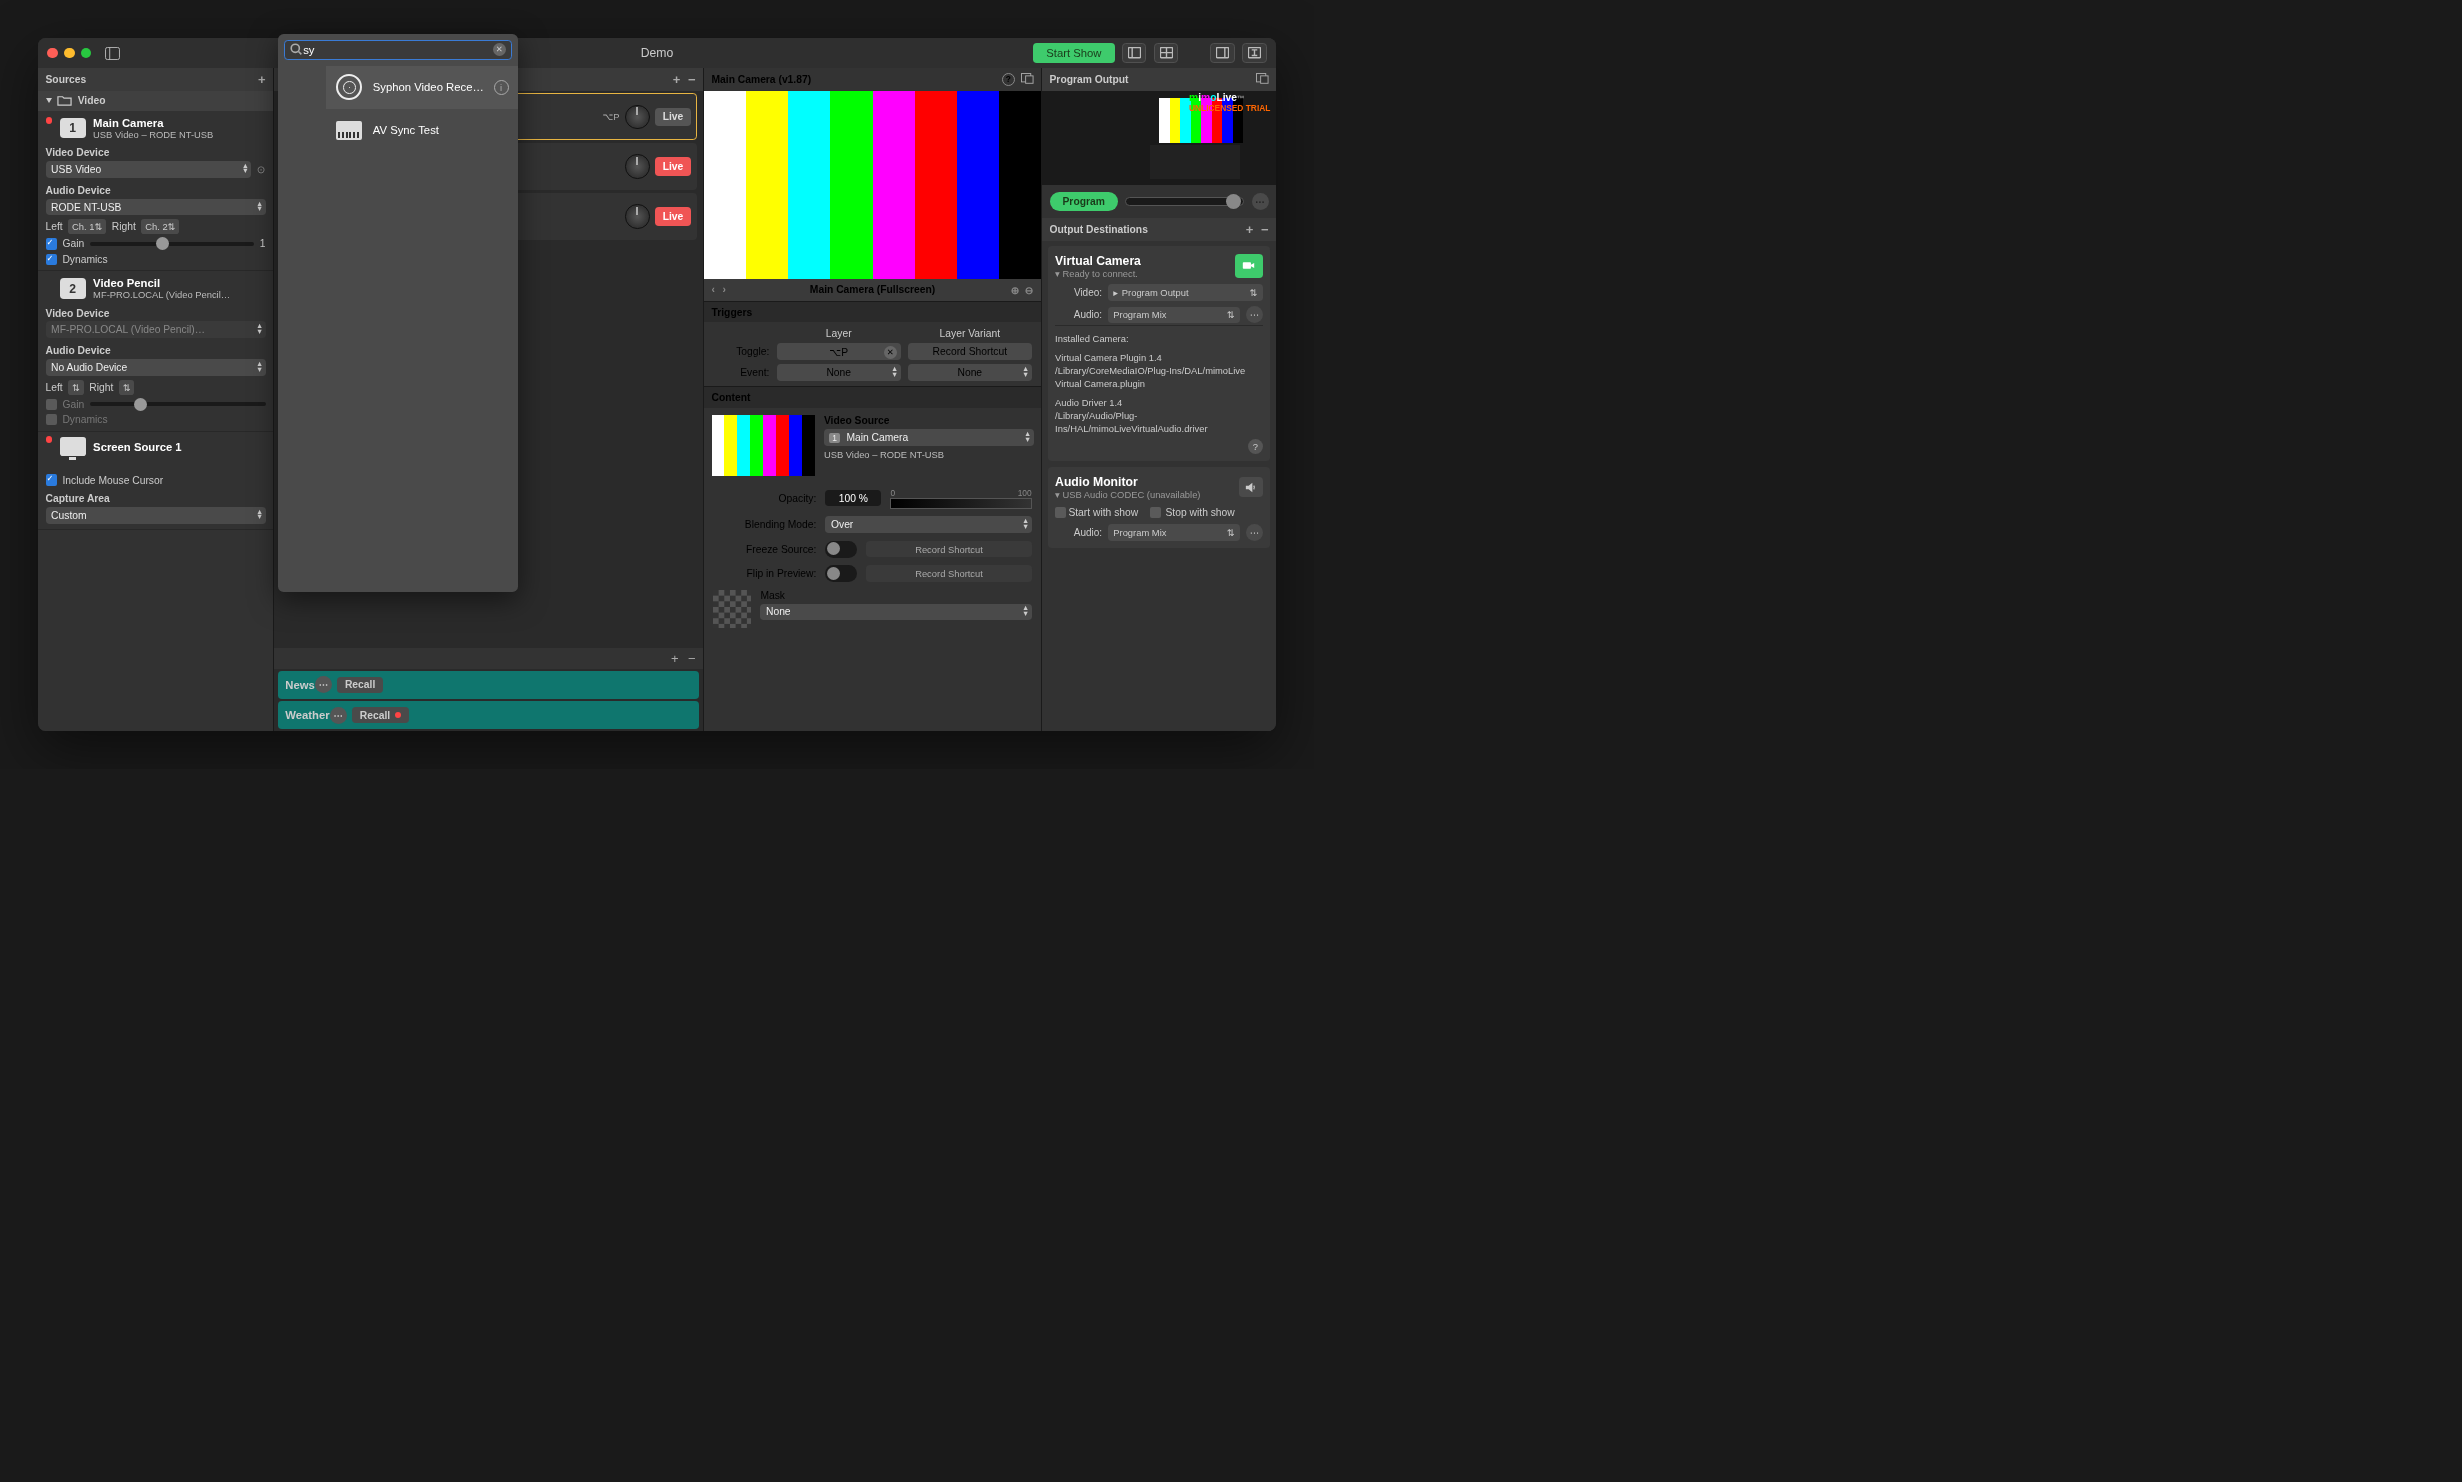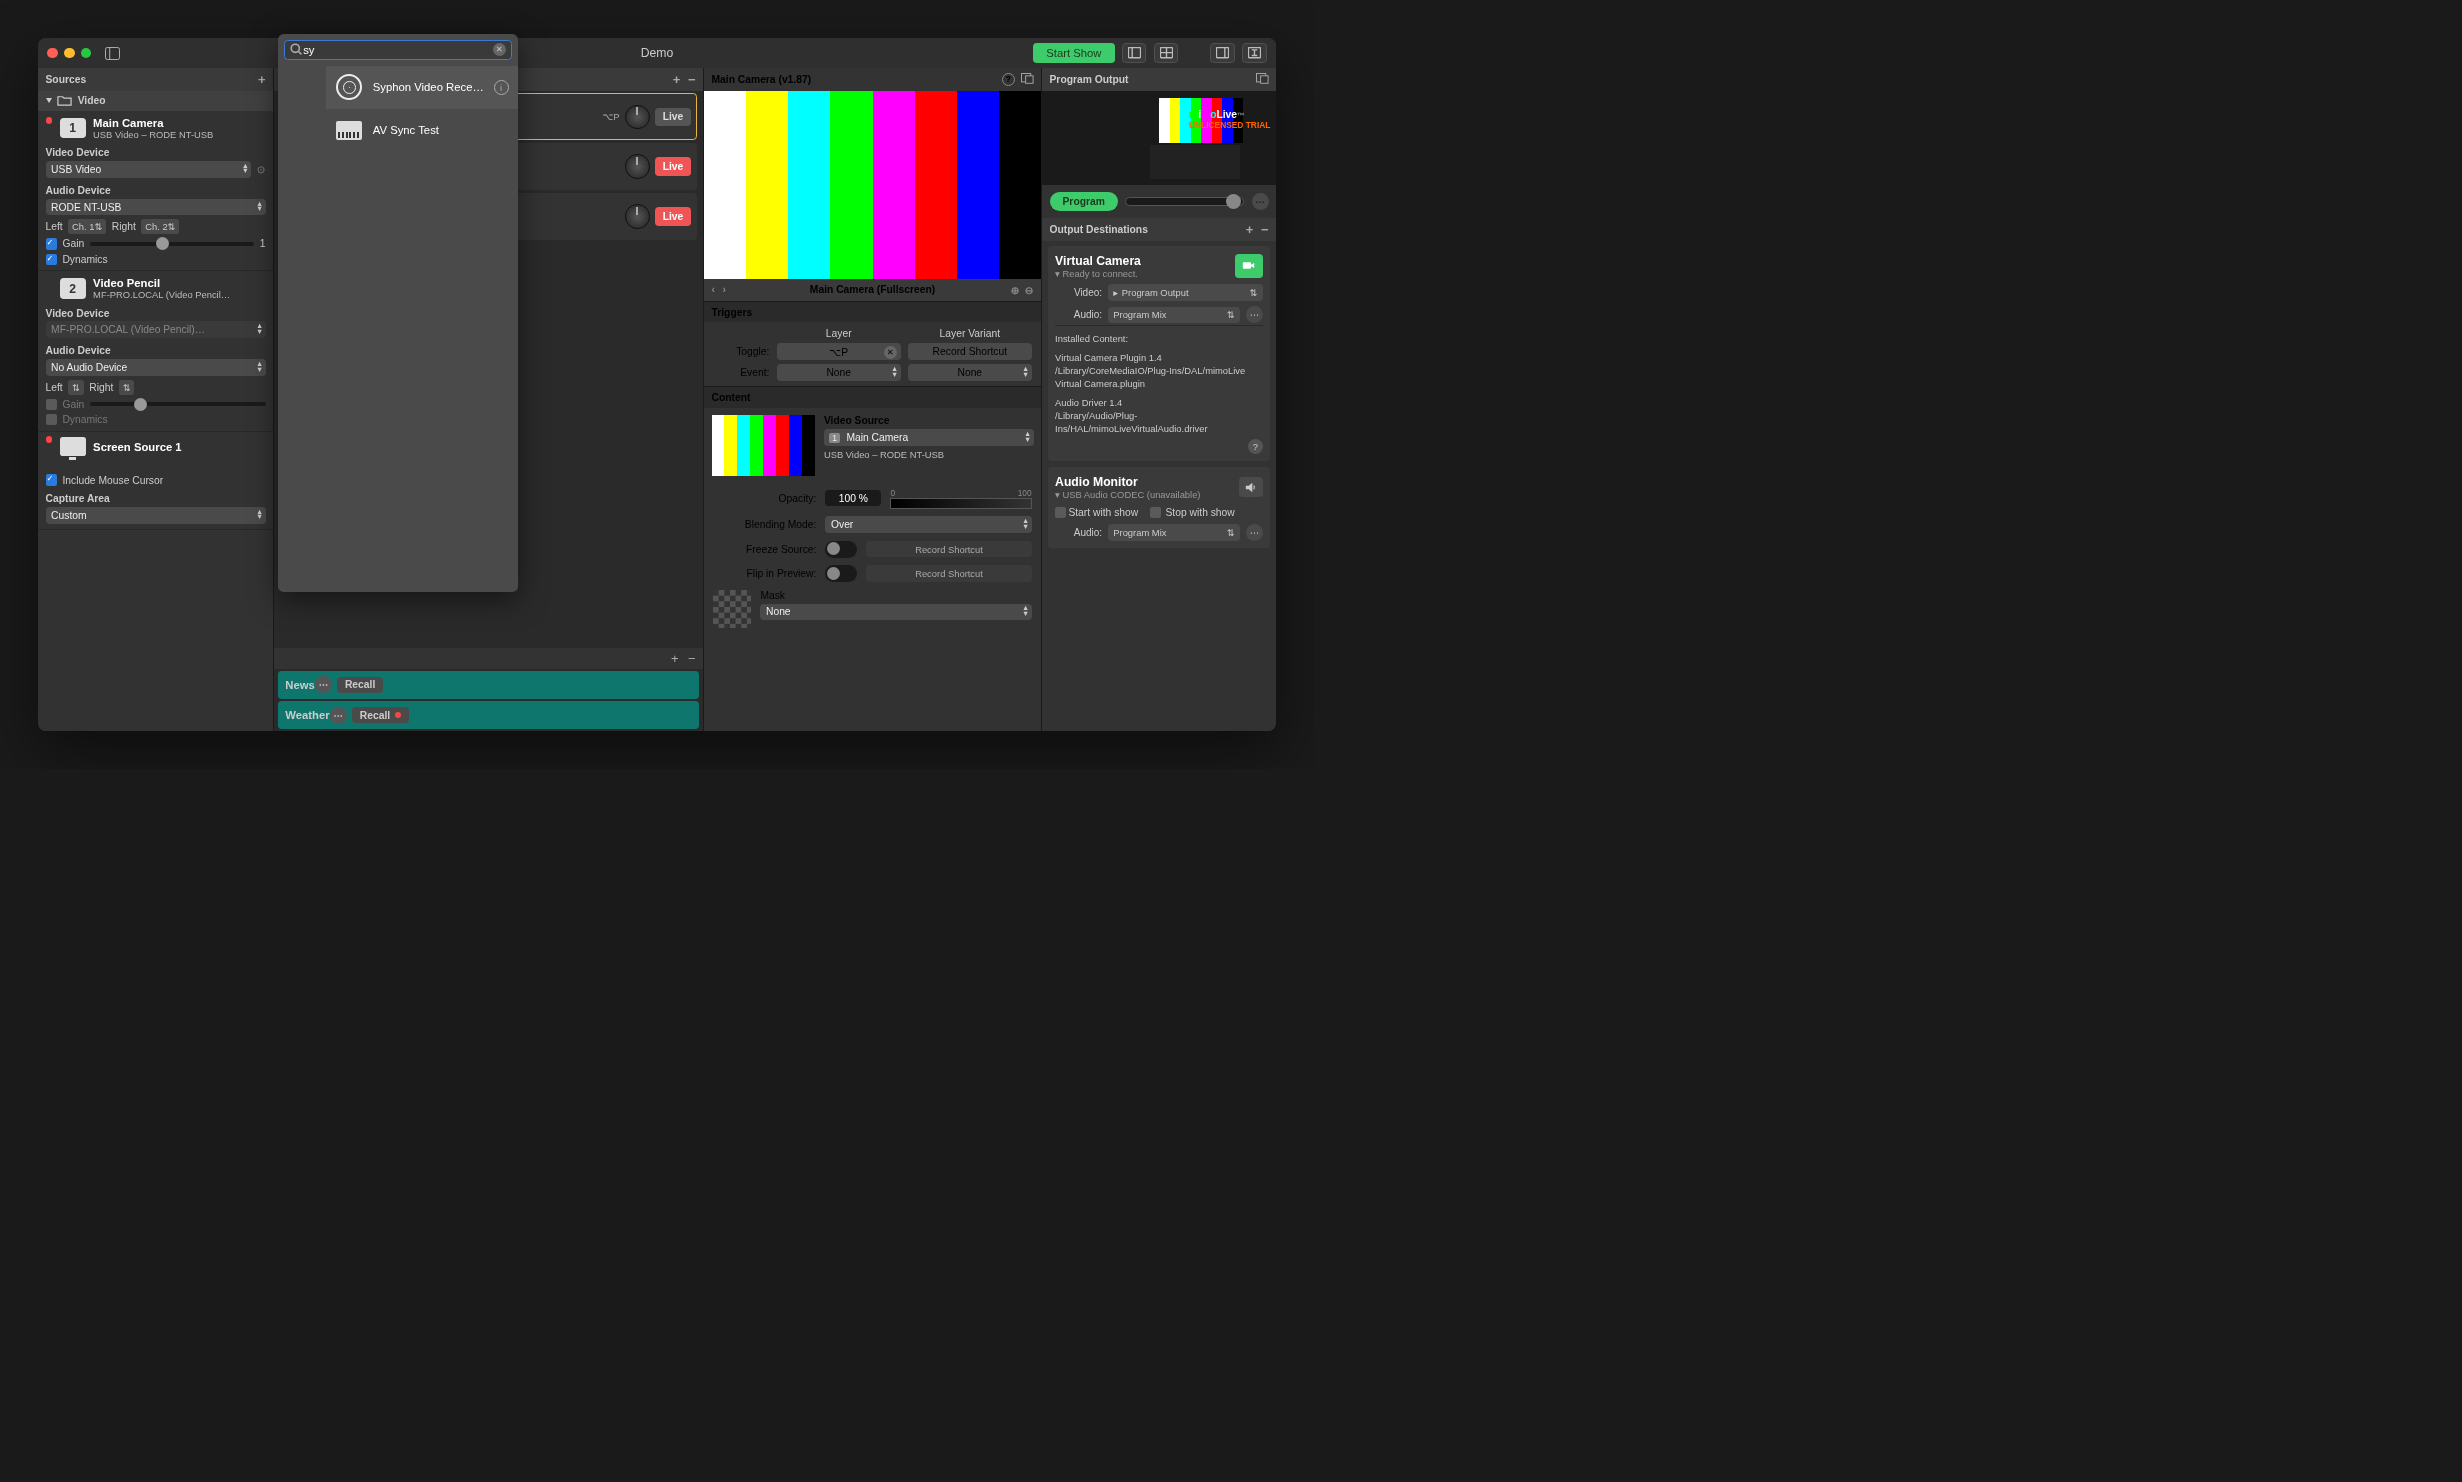--- a/index.html
+++ b/index.html
@@ -81,21 +81,21 @@
 .prop-row label { width:103px; text-align:right;}
 .num-input { background:#1a1a1a; color:#fff; padding:2.8px 7.5px; border-radius:3.8px; font-size:10.3px; width:56px; text-align:center;}
 .grad-slider { flex:1; height:11.3px; background:linear-gradient(to right, #000, #333); border:0.9px solid #555; position:relative;}
 .grad-labels { display:flex; justify-content:space-between; font-size:8.4px; color:#888; flex:1;}
 .toggle-sw { width:32px; height:17px; background:#1a1a1a; border-radius:8.4px; position:relative;}
 .toggle-sw::after { content:""; width:13px; height:13px; background:#888; border-radius:50%; position:absolute; left:1.9px; top:1.9px;}
 .rec-short { background:#3a3a3a; padding:2.8px 11.3px; border-radius:3.8px; font-size:9.4px; color:#aaa; flex:1; text-align:center;}
 .checker { width:38px; height:38px; background: repeating-conic-gradient(#555 0 25%, #333 0 50%) 0 0/11.3px 11.3px;}
 
 .small-preview { height: 94px; margin: 0; background:#1a1a1a; position:relative; overflow:hidden;}
-.mimo-overlay { position:absolute; right:5.6px; top:18px; font-size:10.3px; font-weight:bold;}
+.mimo-overlay { position:absolute; right:5.6px; top:1px; font-size:10.3px; font-weight:bold;}
 .mimo-live1 { color:#0f0;} .mimo-live2{color:#fff;} .mimo-live3{color:#f0f;} .mimo-live4{color:#0ff;}
 .mimo-sub { color:#ff6600; font-size:8.4px; font-weight:bold;}
 .program-btn-row { display:flex; align-items:center; gap:7.5px; padding:7.5px;}
 .program-btn { background:#3ecb6c; color:#1a3a1a; padding:3.8px 13px; border-radius:9.4px; font-size:10.3px; font-weight:600;}
 .out-slider { flex:1; height:9.4px; background:#1a1a1a; border-radius:4.7px; position:relative; border:0.9px solid #555;}
 .out-slider::after { content:""; width:15px; height:15px; background:#888; border-radius:50%; position:absolute; right:1.9px; top:-3.8px;}
 .ellip-circle { width:17px; height:17px; border-radius:50%; background:#4a4a4a; display:flex; align-items:center; justify-content:center; font-size:9.4px;}
 .dest-box { margin:5.6px; background:#3a3a3a; border-radius:3.8px; padding:7.5px; font-size:10.3px;}
 .dest-head { display:flex; justify-content:space-between; align-items:flex-start;}
 .dest-title { font-size:12.2px; font-weight:700; color:#fff;}
@@ -503,21 +503,21 @@
           </div>
           <div class="dest-row">
             <label>Audio:</label>
             <div class="sel2">
                 <span>Program Mix</span>
                 <span style="margin-left:auto">⇅</span>
               </div>
             <span class="ellip-circle">⋯</span>
           </div>
           <div class="divider"></div>
-          <div class="plugin-txt">Installed Content:</div>
+          <div class="plugin-txt">Installed Camera:</div>
           <div class="plugin-txt" style="white-space:pre-line">Virtual Camera Plugin 1.4
 /Library/CoreMediaIO/Plug-Ins/DAL/mimoLive Virtual Camera.plugin</div>
           <div class="plugin-txt" style="white-space:pre-line">Audio Driver 1.4
 /Library/Audio/Plug-Ins/HAL/mimoLiveVirtualAudio.driver</div>
           <div class="help-circle">?</div>
         </div>
 
         <div class="dest-box">
           <div class="aud-hdr">
             <div>

